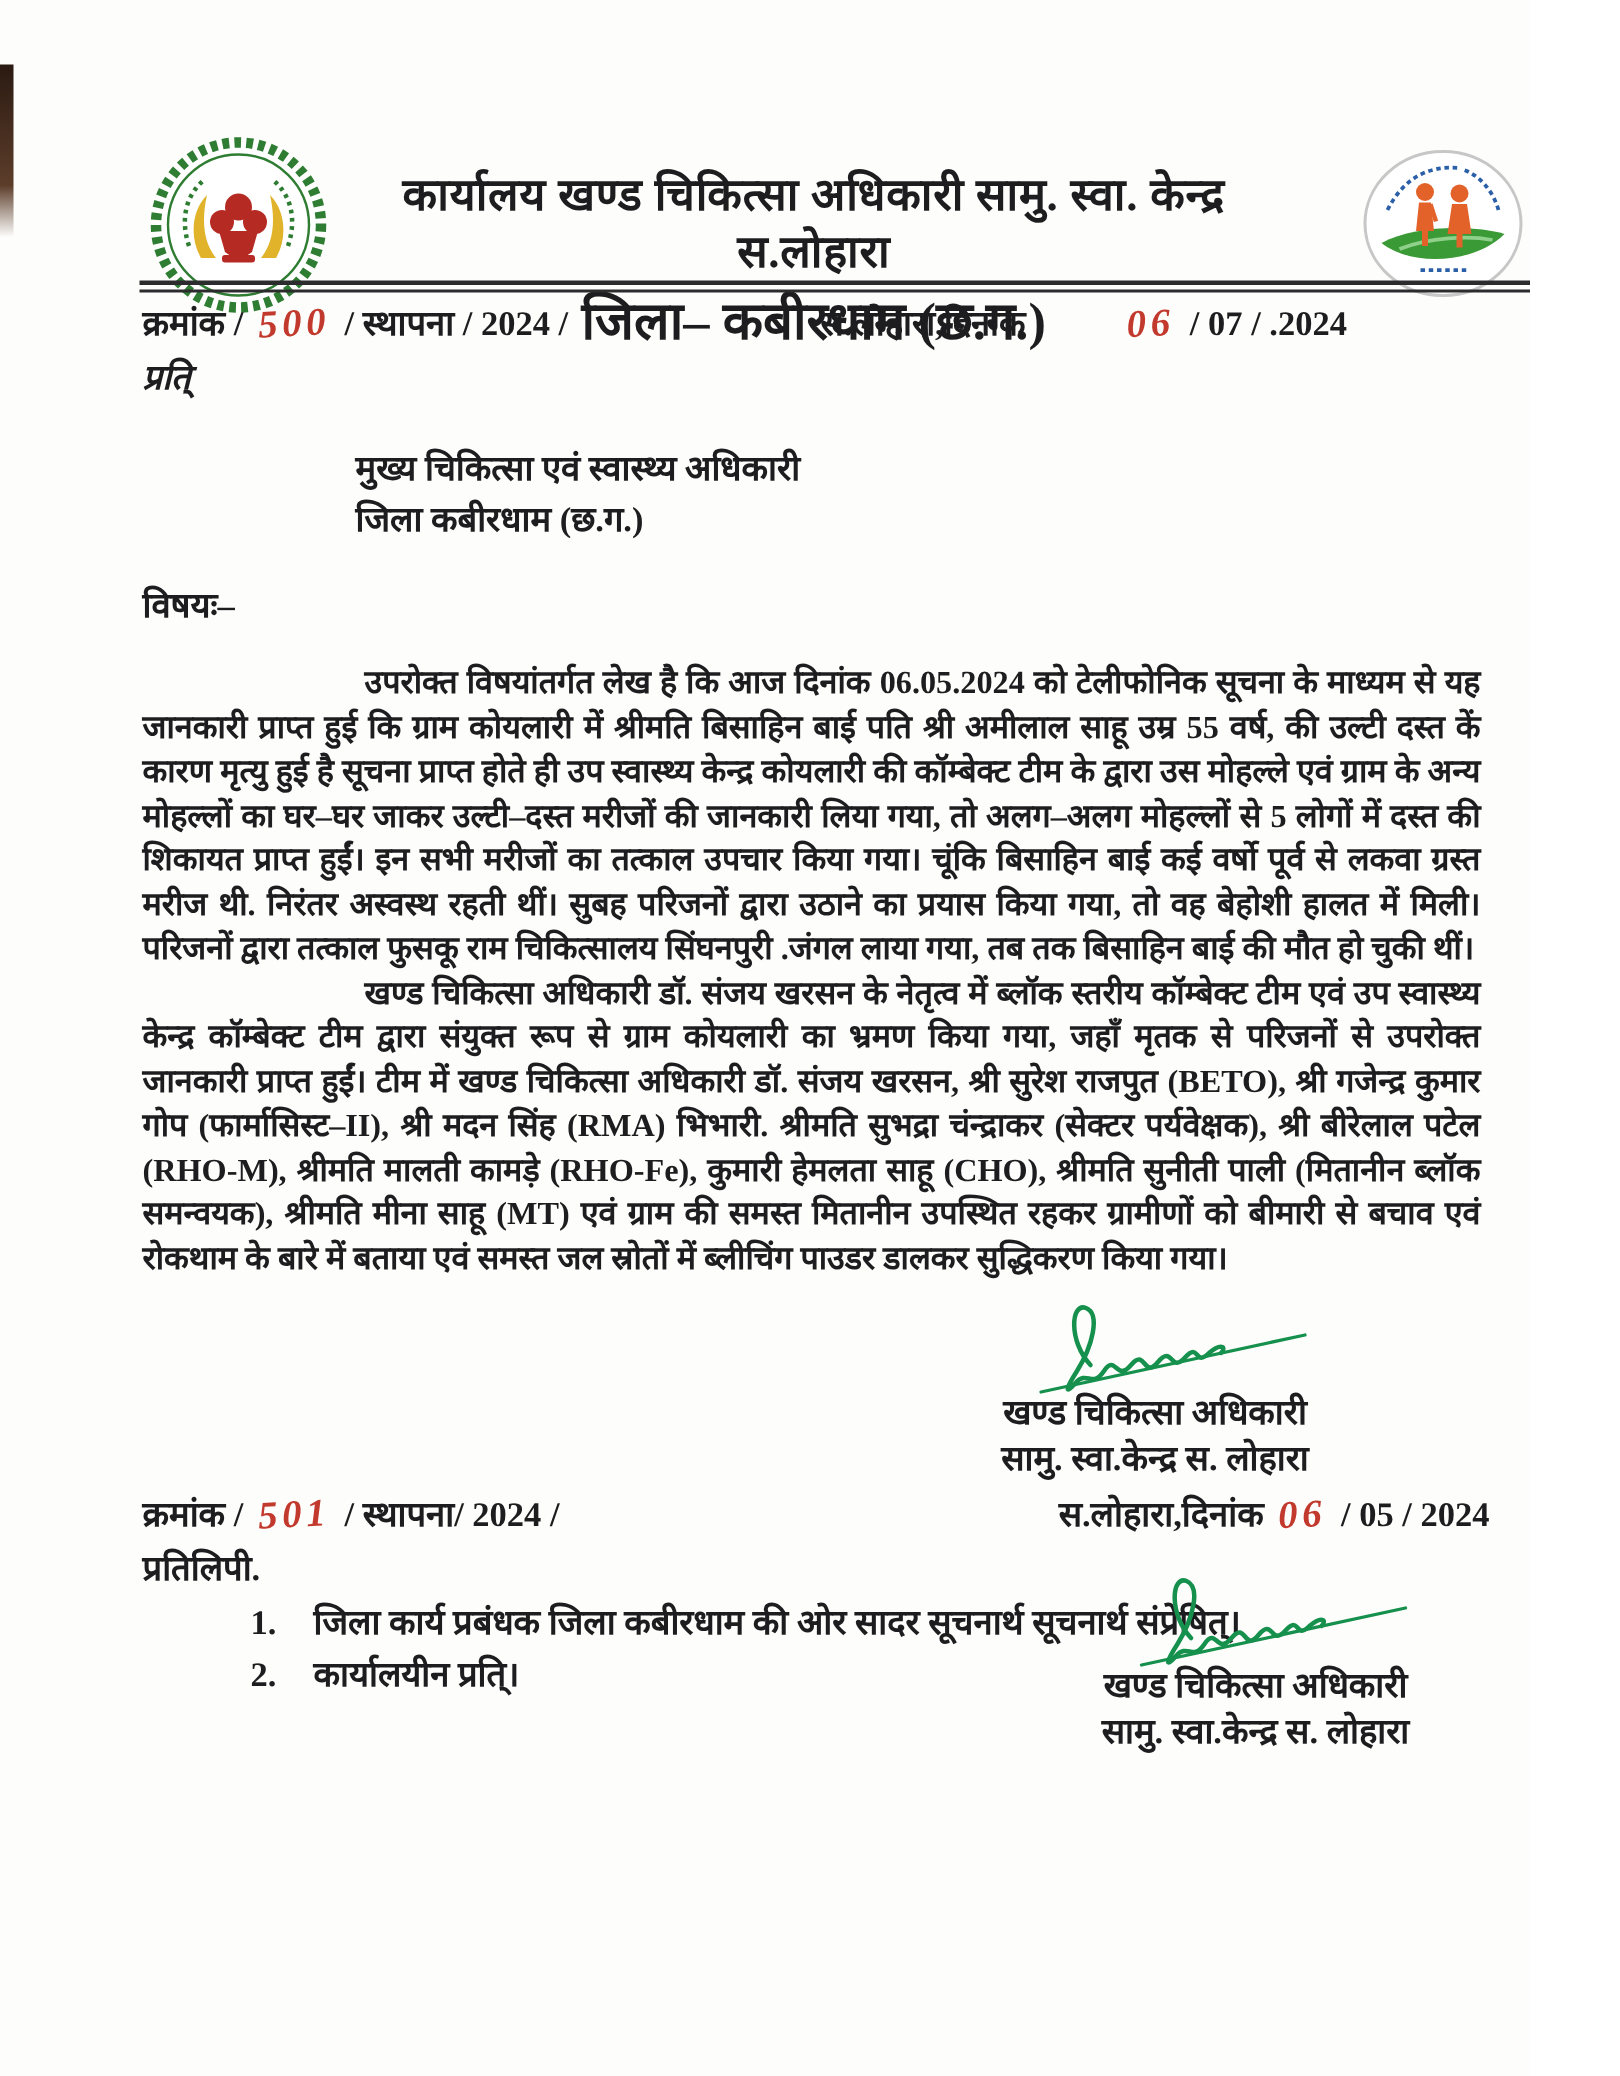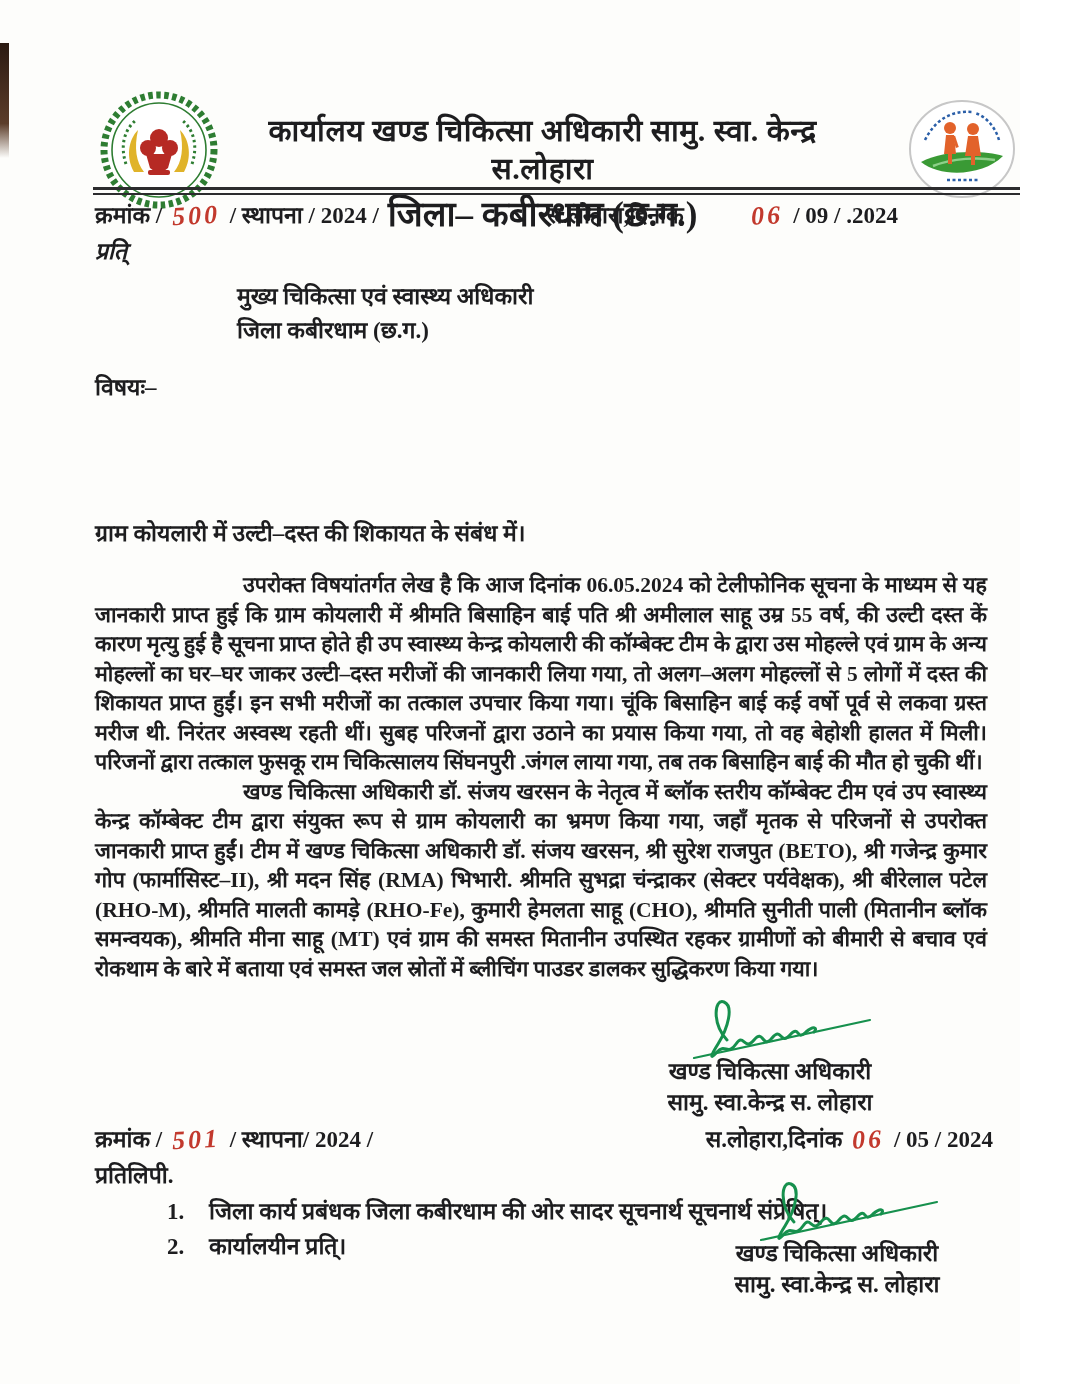--- a/index.html
+++ b/index.html
@@ -45,22 +45,22 @@
     font-size: 26px;
     letter-spacing: 3px;
     display: inline-block;
     transform: rotate(-3deg) translateY(1px);
     padding: 0 4px;
   }
   .ref-row { position: relative; height: 36px; white-space: nowrap; }
   .ref-right { position: absolute; left: 452px; top: 0; }
   .ref-right .gap { display: inline-block; width: 58px; }
   .salutation { margin-top: 0px; height: 32px; font-style: italic; }
-  .addressee { margin-left: 142px; margin-top: 14px; line-height: 34px; }
-  .subject-row { display: flex; margin-top: 24px; line-height: 32px; flex-direction: column; }
+  .addressee { margin-left: 142px; margin-top: 30px; line-height: 34px; }
+  .subject-row { display: flex; margin-top: 24px; line-height: 32px; }
   .subject-label { width: 146px; flex: 0 0 146px; }
   .para {
     width: 892px;
     text-align: justify;
     font-size: 21.5px;
     line-height: 29.5px;
     text-indent: 148px;
     margin: 0;
   }
   .para.first { margin-top: 21px; }
@@ -133,34 +133,33 @@
 
   <div class="flow">
 
     <div class="ref-row">
       <span>क्रमांक /</span>
       <span class="hw">500</span>
       <span>/ स्थापना  / 2024 /</span>
       <span class="ref-right">
         <span>स.लोहारा,दिनांक</span><span class="gap"></span>
         <span class="hw">06</span>
-        <span>/ 09 / .2024</span>
+        <span>/ 07 / .2024</span>
       </span>
     </div>
 
     <div class="salutation">प्रति्</div>
 
     <div class="addressee">
       <div>मुख्य चिकित्सा एवं स्वास्थ्य अधिकारी</div>
       <div>जिला कबीरधाम (छ.ग.)</div>
     </div>
 
     <div class="subject-row">
       <span class="subject-label">विषयः–</span>
-      <span>ग्राम कोयलारी में उल्टी–दस्त की शिकायत के संबंध में।</span>
     </div>
 
     <p class="para first">उपरोक्त विषयांतर्गत लेख है कि आज दिनांक 06.05.2024 को टेलीफोनिक सूचना के माध्यम से यह जानकारी प्राप्त हुई कि ग्राम कोयलारी में श्रीमति बिसाहिन बाई पति श्री अमीलाल साहू उम्र 55 वर्ष, की उल्टी दस्त कें कारण मृत्यु हुई है सूचना प्राप्त होते ही उप स्वास्थ्य केन्द्र कोयलारी की कॉम्बेक्ट टीम के द्वारा उस मोहल्ले एवं ग्राम के अन्य मोहल्लों का घर–घर जाकर उल्टी–दस्त मरीजों की जानकारी लिया गया, तो अलग–अलग मोहल्लों से 5 लोगों में दस्त की शिकायत प्राप्त हुईं। इन सभी मरीजों का तत्काल उपचार किया गया। चूंकि बिसाहिन बाई कई वर्षो पूर्व से लकवा ग्रस्त मरीज थी. निरंतर अस्वस्थ रहती थीं। सुबह परिजनों द्वारा उठाने का प्रयास किया गया, तो वह बेहोशी हालत में मिली। परिजनों द्वारा तत्काल फुसकू राम चिकित्सालय सिंघनपुरी .जंगल लाया गया, तब तक बिसाहिन बाई की मौत हो चुकी थीं।</p>
     <p class="para">खण्ड चिकित्सा अधिकारी डॉ. संजय खरसन के नेतृत्व में ब्लॉक स्तरीय कॉम्बेक्ट टीम एवं उप स्वास्थ्य केन्द्र कॉम्बेक्ट टीम द्वारा संयुक्त रूप से ग्राम कोयलारी का भ्रमण किया गया, जहाँ मृतक से परिजनों से उपरोक्त जानकारी प्राप्त हुईं। टीम में खण्ड चिकित्सा अधिकारी डॉ. संजय खरसन, श्री सुरेश राजपुत (BETO), श्री गजेन्द्र कुमार गोप (फार्मासिस्ट–II), श्री मदन सिंह (RMA) भिभारी. श्रीमति सुभद्रा चंन्द्राकर (सेक्टर पर्यवेक्षक), श्री बीरेलाल पटेल (RHO-M), श्रीमति मालती कामड़े (RHO-Fe), कुमारी हेमलता साहू (CHO), श्रीमति सुनीती पाली (मितानीन ब्लॉक समन्वयक), श्रीमति मीना साहू (MT) एवं ग्राम की समस्त मितानीन उपस्थित रहकर ग्रामीणों को बीमारी से बचाव एवं रोकथाम के बारे में बताया एवं समस्त जल स्रोतों में ब्लीचिंग पाउडर डालकर सुद्धिकरण किया गया।</p>
 
 
     <div class="sig-block sig-top">
       <svg class="sig-svg" width="220" height="78" viewBox="0 0 220 78">
         <path d="M67,46 C52,30 54,4 64,8 C74,12 68,34 58,50 C51,61 49,67 57,58 C65,49 68,62 76,50 C84,38 84,58 94,46 C104,34 102,56 112,44 C122,32 120,52 130,41 C140,30 136,48 146,38 C154,31 158,34 154,38" fill="none" stroke="#16904d" stroke-width="3" stroke-linecap="round"></path>
         <path d="M34,64 L210,26" fill="none" stroke="#16904d" stroke-width="2.2" stroke-linecap="round"></path>

